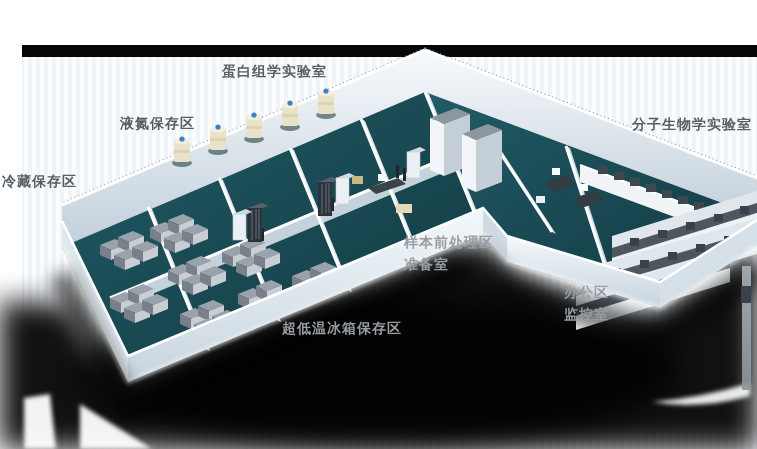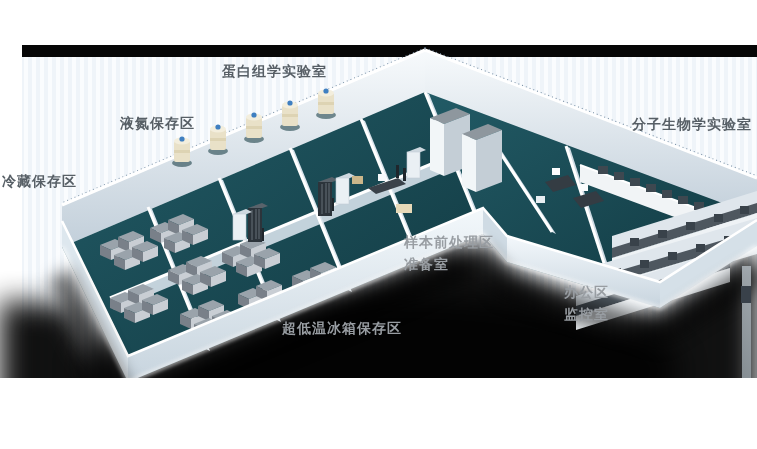--- a/index.html
+++ b/index.html
@@ -1,16 +1,16 @@
 <!DOCTYPE html>
 <html><head>
 <meta charset="utf-8">
 <style>
   html,body{margin:0;padding:0;background:#ffffff;}
-  .stage{position:relative;width:757px;height:378px;background:#ffffff;overflow:hidden;
+  .stage{position:relative;width:757px;height:449px;background:#ffffff;overflow:hidden;
          font-family:"DejaVu Sans","Liberation Sans",sans-serif;}
   svg{display:block}
   text.area-label{font-family:"DejaVu Sans","Liberation Sans",sans-serif;
                   font-size:14px;font-weight:bold;letter-spacing:1px;}
   text.tone-dark{fill:#575f66;}
   text.tone-light{fill:#989da2;}
 </style>
 </head>
 <body>
 

